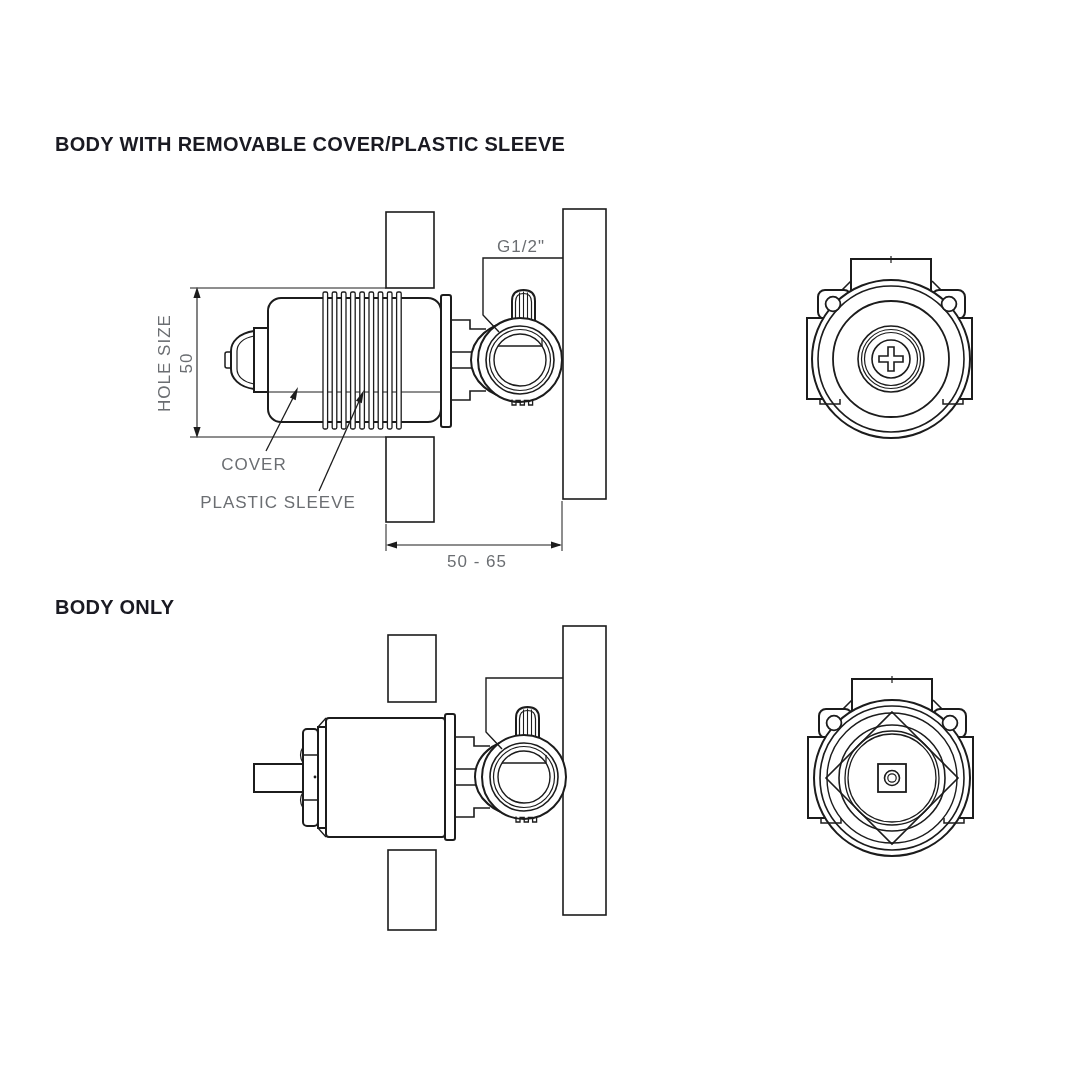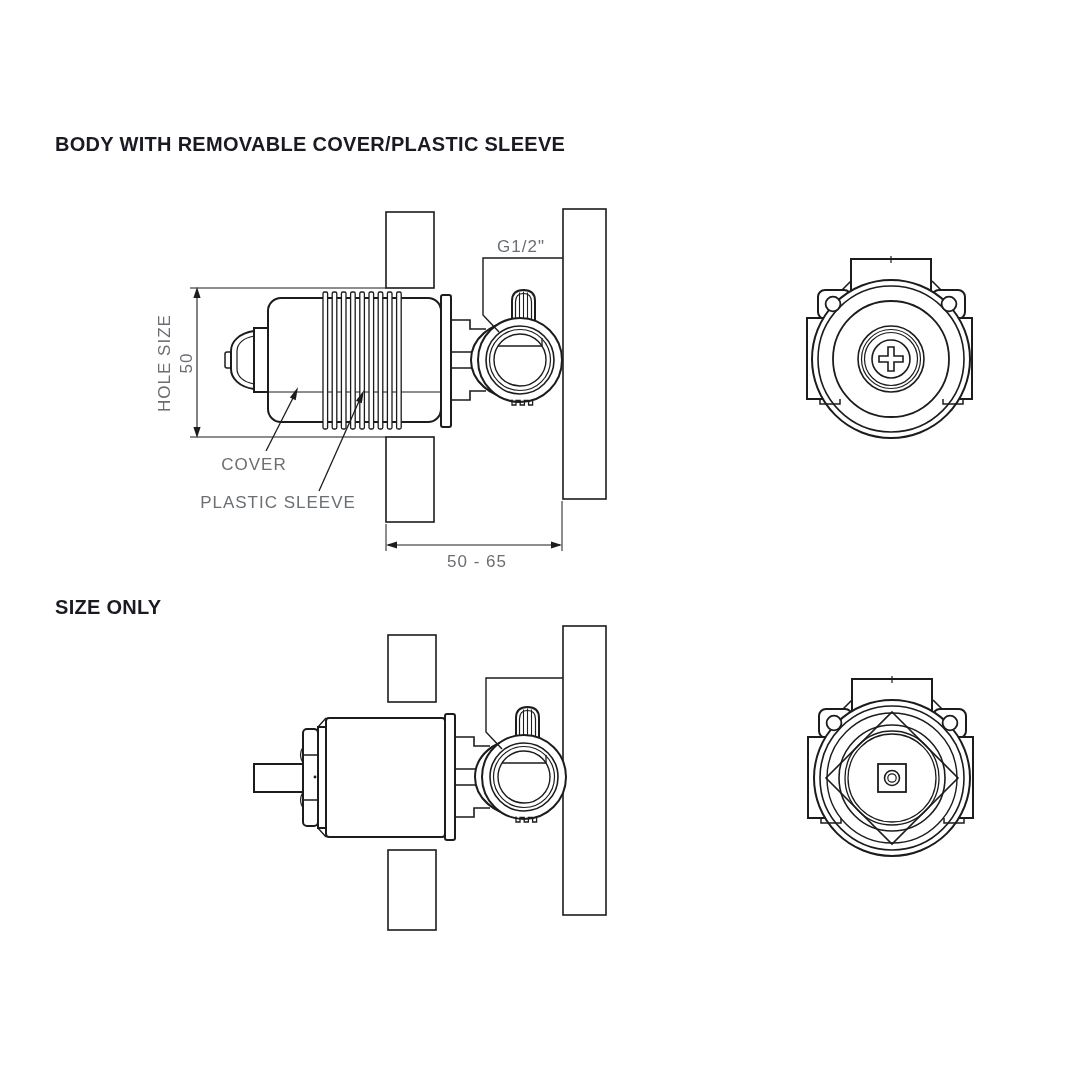--- a/index.html
+++ b/index.html
@@ -23,21 +23,21 @@
   .s10{stroke-width:1;}
   text{font-family:"Liberation Sans",sans-serif;fill:#6b6e72;}
   .lbl{font-size:17px;letter-spacing:1px;}
 </style>
 </head>
 <body>
 
 <div id="canvas">
 
   <div class="section-title" style="top:133px">BODY WITH REMOVABLE COVER/PLASTIC SLEEVE</div>
-  <div class="section-title" style="top:596px">SIZE ONLY</div>
+  <div class="section-title" style="top:596px">BODY ONLY</div>
 
   <svg width="1080" height="1080" viewBox="0 0 1080 1080">
     <defs>
       <pattern id="hatchN" width="11" height="11" patternUnits="userSpaceOnUse">
         <path d="M-3,3 L3,-3 M0,11 L11,0 M8,14 L14,8" stroke="#1c1c1c" stroke-width="1.3"></path>
       </pattern>
       <pattern id="hatchF" width="15.5" height="15.5" patternUnits="userSpaceOnUse">
         <path d="M-4,4 L4,-4 M0,15.5 L15.5,0 M11.5,19.5 L19.5,11.5" stroke="#1c1c1c" stroke-width="1.3"></path>
       </pattern>
     </defs>

